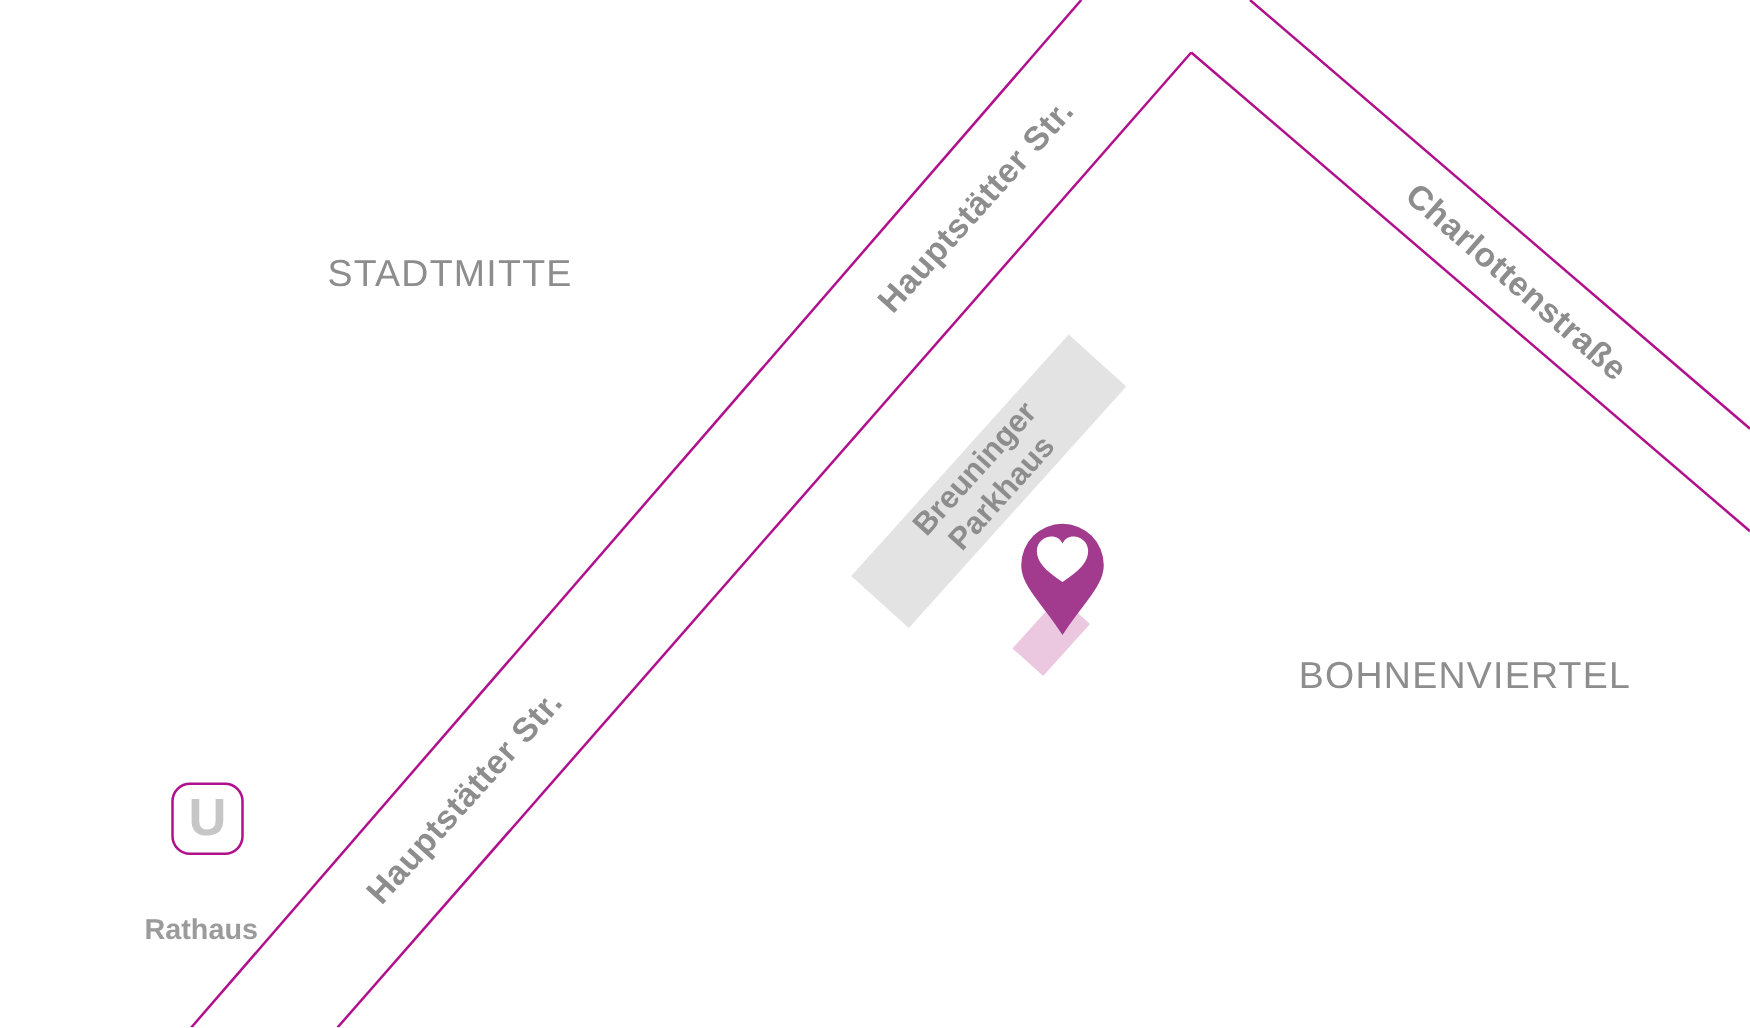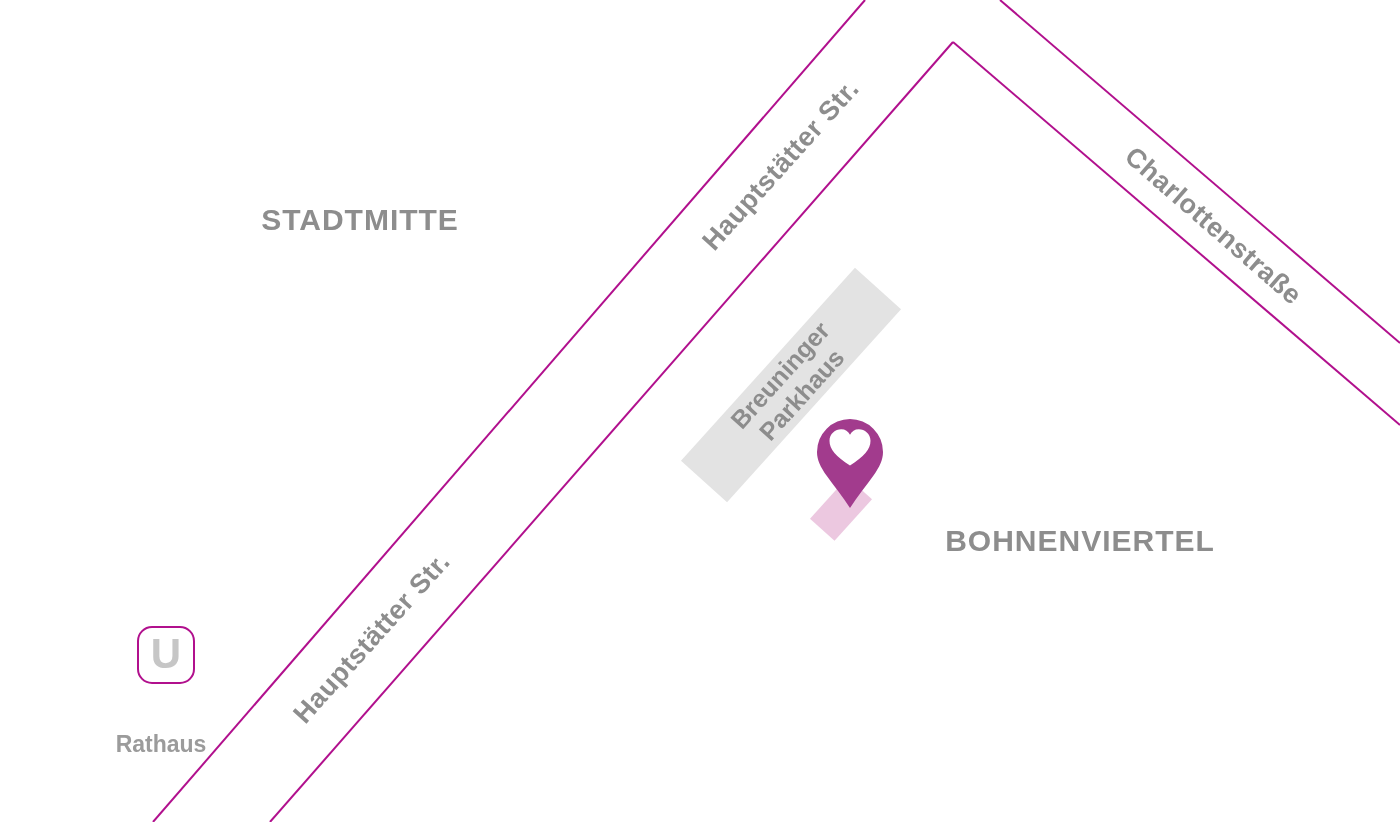--- a/index.html
+++ b/index.html
@@ -20,21 +20,21 @@
     left: 0;
     top: 0;
     width: 1400px;
     height: 822px;
   }
   
   .area-label {
     position: absolute;
     transform: translate(-50%, -50%);
     font-size: 30px;
-    font-weight: bold;
+    font-weight: normal;
     letter-spacing: 1px;
     color: #8d8d8d;
     white-space: nowrap;
   }
   .street-label {
     position: absolute;
     font-size: 27px;
     font-weight: bold;
     letter-spacing: 0.5px;
     color: #8d8d8d;
@@ -139,21 +139,21 @@
   </div>
 
   <div class="footprint"></div>
 
   <svg class="pin" viewBox="0 0 80 100">
     <path d="M40,96 C33,85 24,74 16.5,63.5 C10.5,55 7,48 7,40 A33,33 0 1 1 73,40 C73,48 69.5,55 63.5,63.5 C56,74 47,85 40,96 Z" fill="#a23b8d"></path>
     <path d="M40,53.5 C26,44.5 19.5,37.5 19.5,28.8 C19.5,21.8 25.3,17.2 31.2,17.2 C35.2,17.2 38.3,19.2 40,22.8 C41.7,19.2 44.8,17.2 48.8,17.2 C54.7,17.2 60.5,21.8 60.5,28.8 C60.5,37.5 54,44.5 40,53.5 Z" fill="#ffffff"></path>
   </svg>
 
   <div class="area-label" style="left:360px; top:220px;">STADTMITTE</div>
-  <div class="area-label" style="left:1080px; top:541px;">BOHNENVIERTEL</div>
+  <div class="area-label" style="left:1172px; top:541px;">BOHNENVIERTEL</div>
 
   <div class="street-label rot-up" style="left:781px; top:165px;">Hauptstätter Str.</div>
   <div class="street-label rot-up" style="left:372px; top:638px;">Hauptstätter Str.</div>
   <div class="street-label rot-down" style="left:1213px; top:226px;">Charlottenstraße</div>
 
   <div class="station-box">
     <span class="station-symbol">U</span>
   </div>
   <div class="station-label">Rathaus</div>
 

